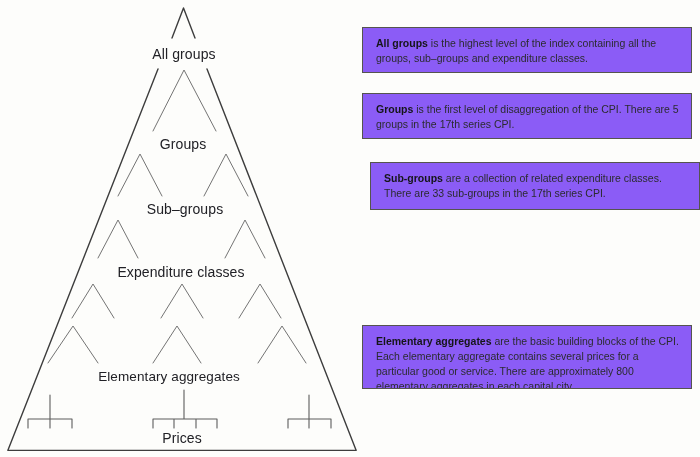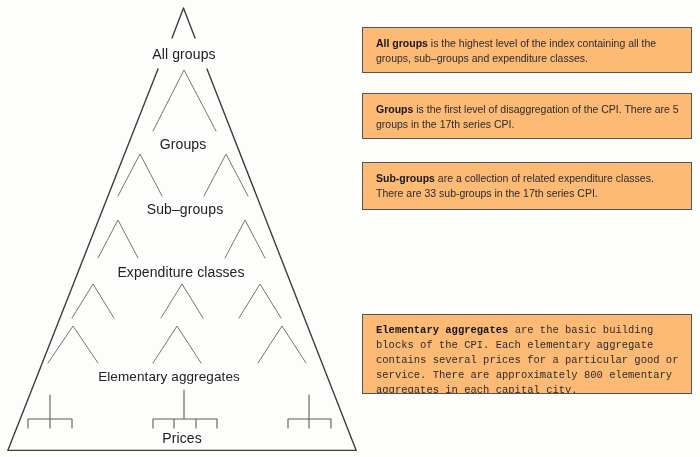--- a/index.html
+++ b/index.html
@@ -50,21 +50,21 @@
   }
   .plabel.small {
     font-size: 13.5px;
   }
   .ibox {
     position: absolute;
     left: 362px;
     width: 330px;
     box-sizing: border-box;
     border: 1px solid #55544f;
-    background: #fdba74;
+    background: #8b5cf6;
     overflow: hidden;
   }
   .ibox p {
     margin: 0;
     padding: 8px 12px 0 13px;
     font-size: 10.5px;
     line-height: 1.42;
     color: #2b2b2f;
   }
   .ibox strong {
@@ -111,22 +111,22 @@
   <div class="plabel" style="left:182px; top:430px;">Prices</div>
 
   <div class="ibox" style="top:27px; height:46px;">
     <p><strong>All groups</strong><span> is the highest level of the index containing all the groups, sub–groups and expenditure classes.</span></p>
   </div>
 
   <div class="ibox" style="top:93px; height:46px;">
     <p><strong>Groups</strong><span> is the first level of disaggregation of the CPI. There are 5 groups in the 17th series CPI.</span></p>
   </div>
 
-  <div class="ibox" style="top:162px; height:48px;">
+  <div class="ibox" style="top:162px; height:48px;margin-left:8px;">
     <p><strong>Sub-groups</strong><span> are a collection of related expenditure classes. There are 33 sub-groups in the 17th series CPI.</span></p>
   </div>
 
 
-  <div class="ibox" style="top:314px; height:80px;font-family:Liberation Mono, monospace;">
+  <div class="ibox" style="top:325px; height:64px;">
     <p><strong>Elementary aggregates</strong><span> are the basic building blocks of the CPI. Each elementary aggregate contains several prices for a particular good or service. There are approximately 800 elementary aggregates in each capital city.</span></p>
   </div>
 
 </div>
 
 </body></html>

